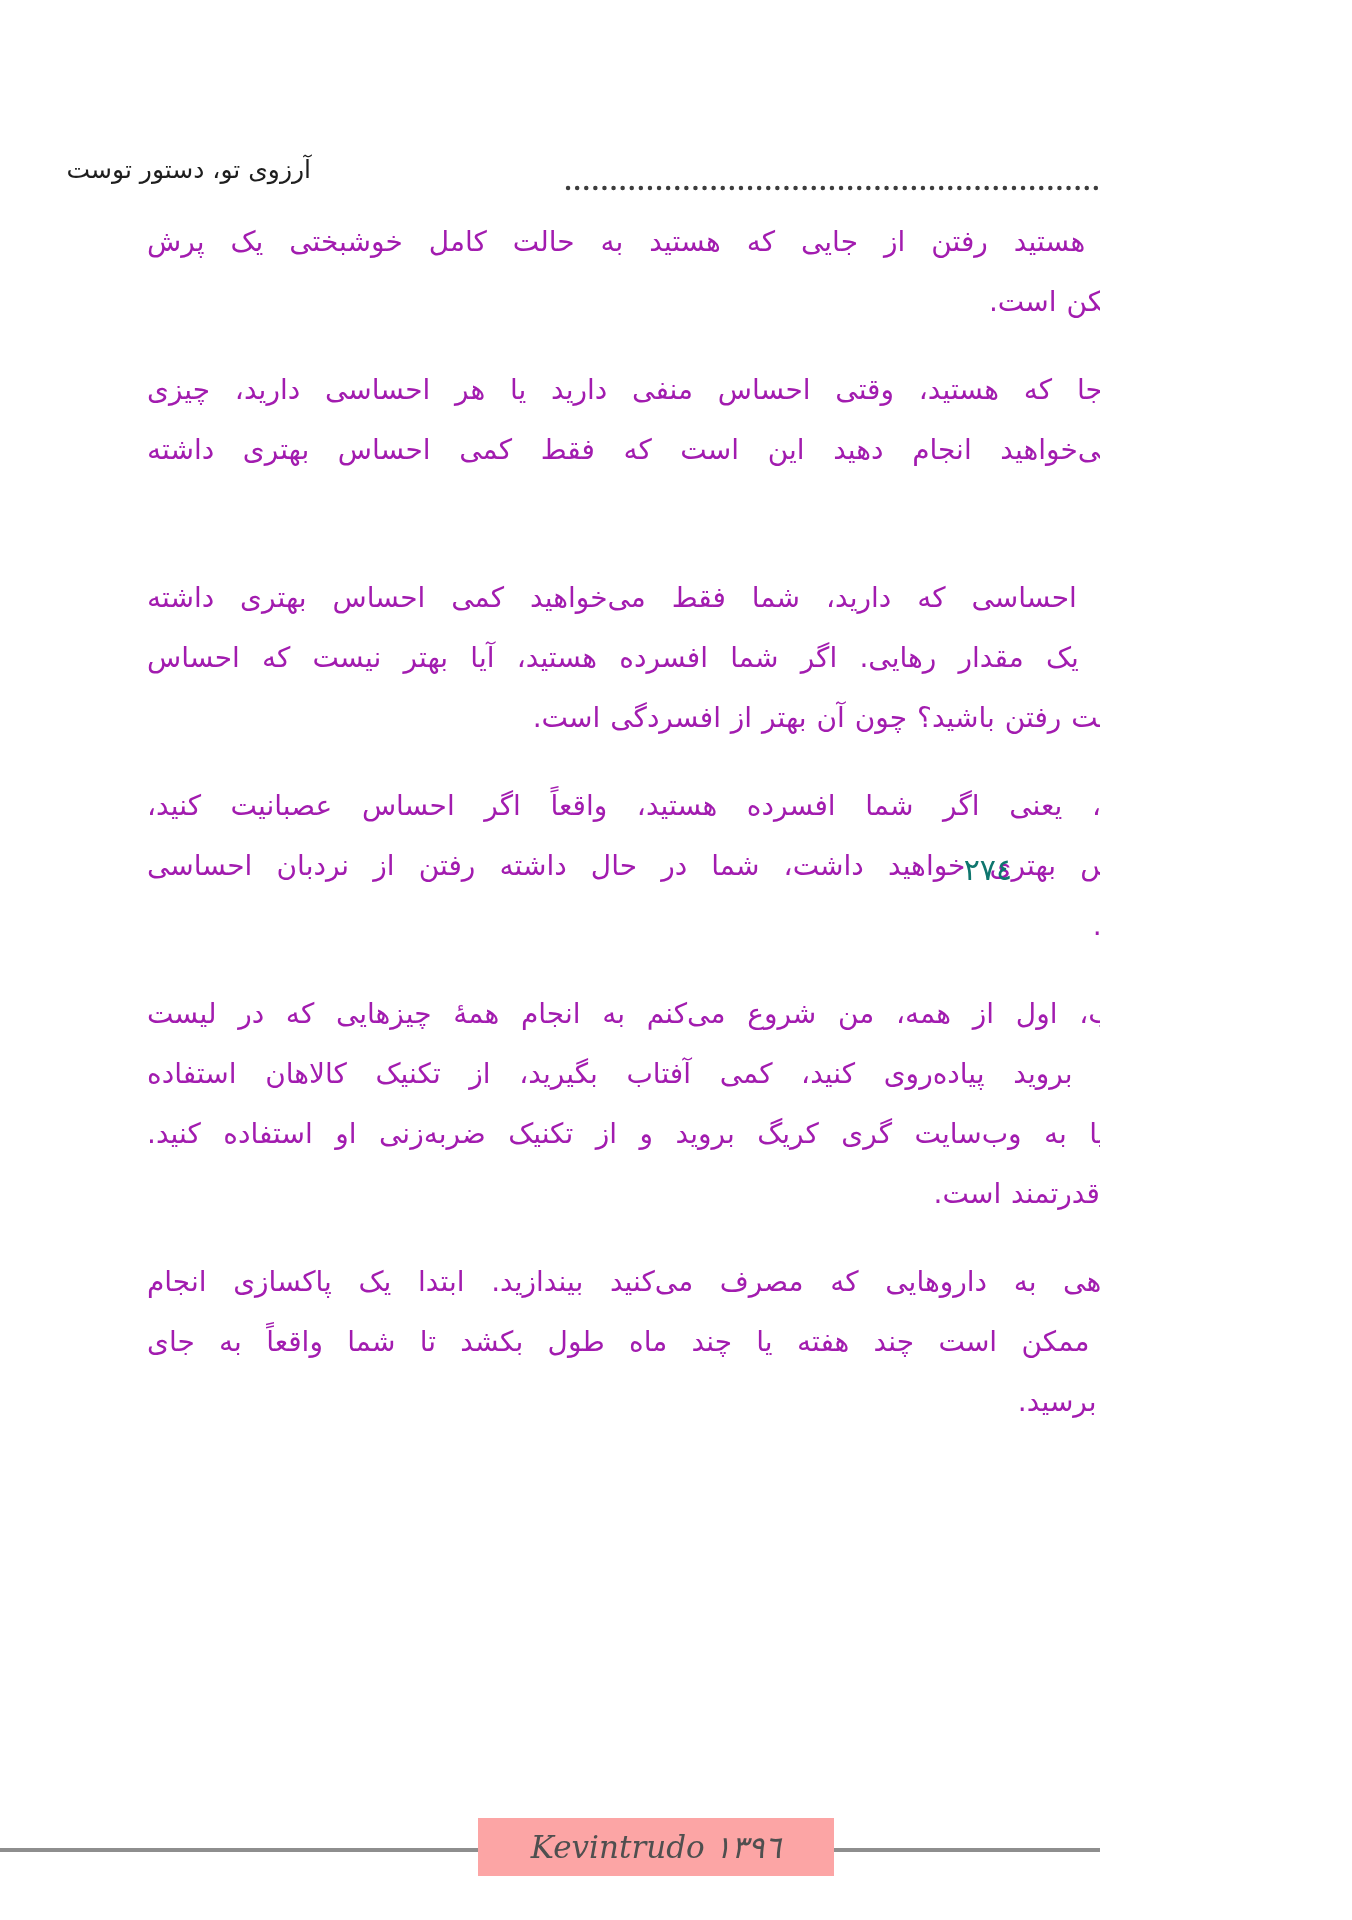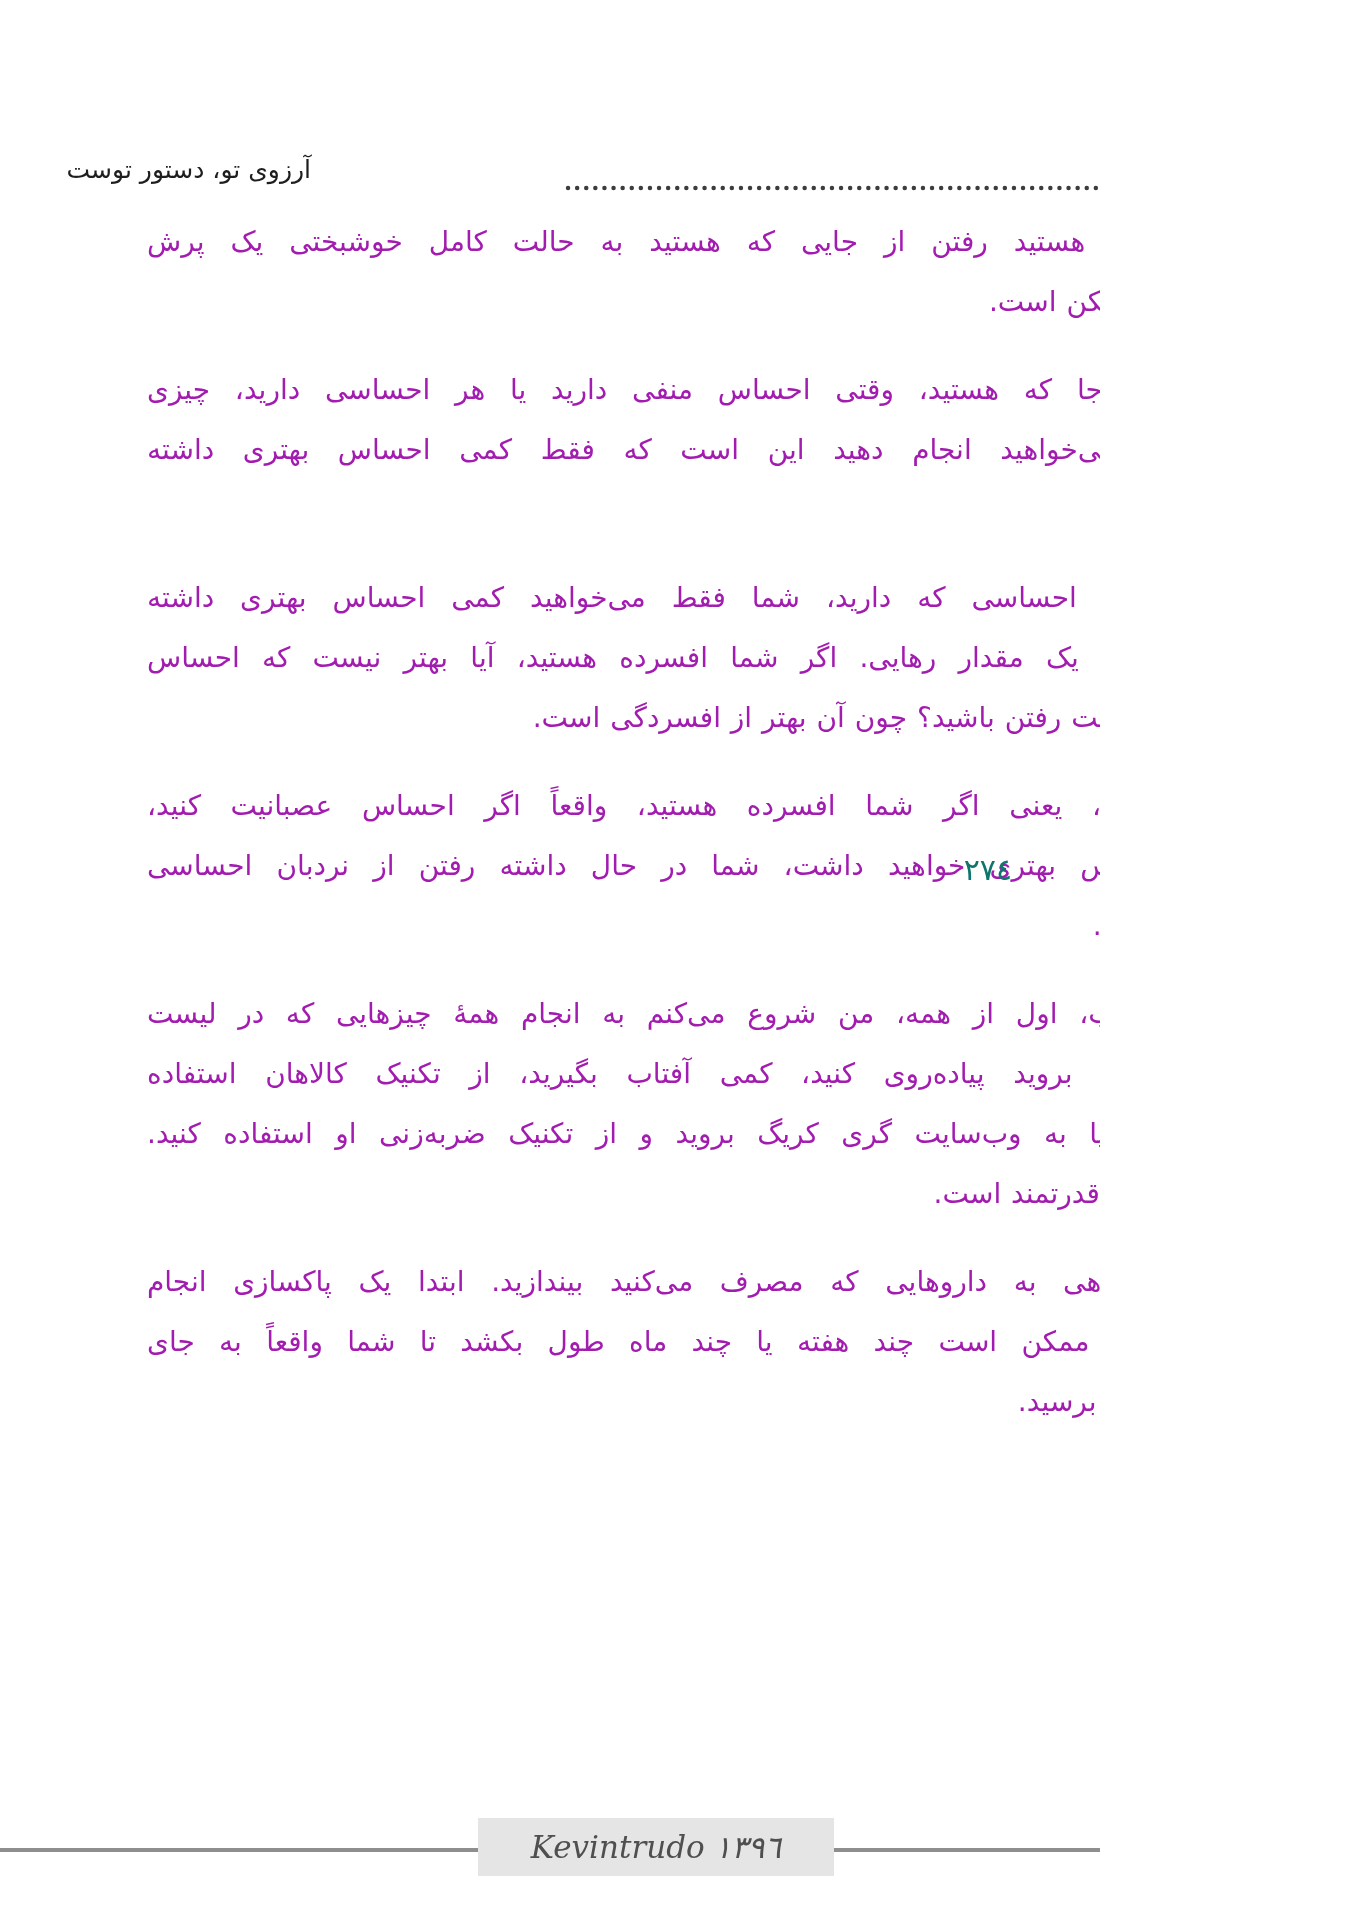--- a/index.html
+++ b/index.html
@@ -87,21 +87,21 @@
     width: 1347px;
     height: 4px;
     background: #8e8e8e;
   }
   .footer-credit {
     position: absolute;
     top: 1818px;
     left: 478px;
     width: 356px;
     height: 58px;
-    background: #e5e5e5;
+    background: #fca5a5;
     direction: ltr;
     text-align: center;
     line-height: 58px;
     font-family: "DejaVu Serif", serif;
     font-style: italic;
     font-size: 31px;
     color: #4f4f4f;
     z-index: 2;
   }
 </style>

